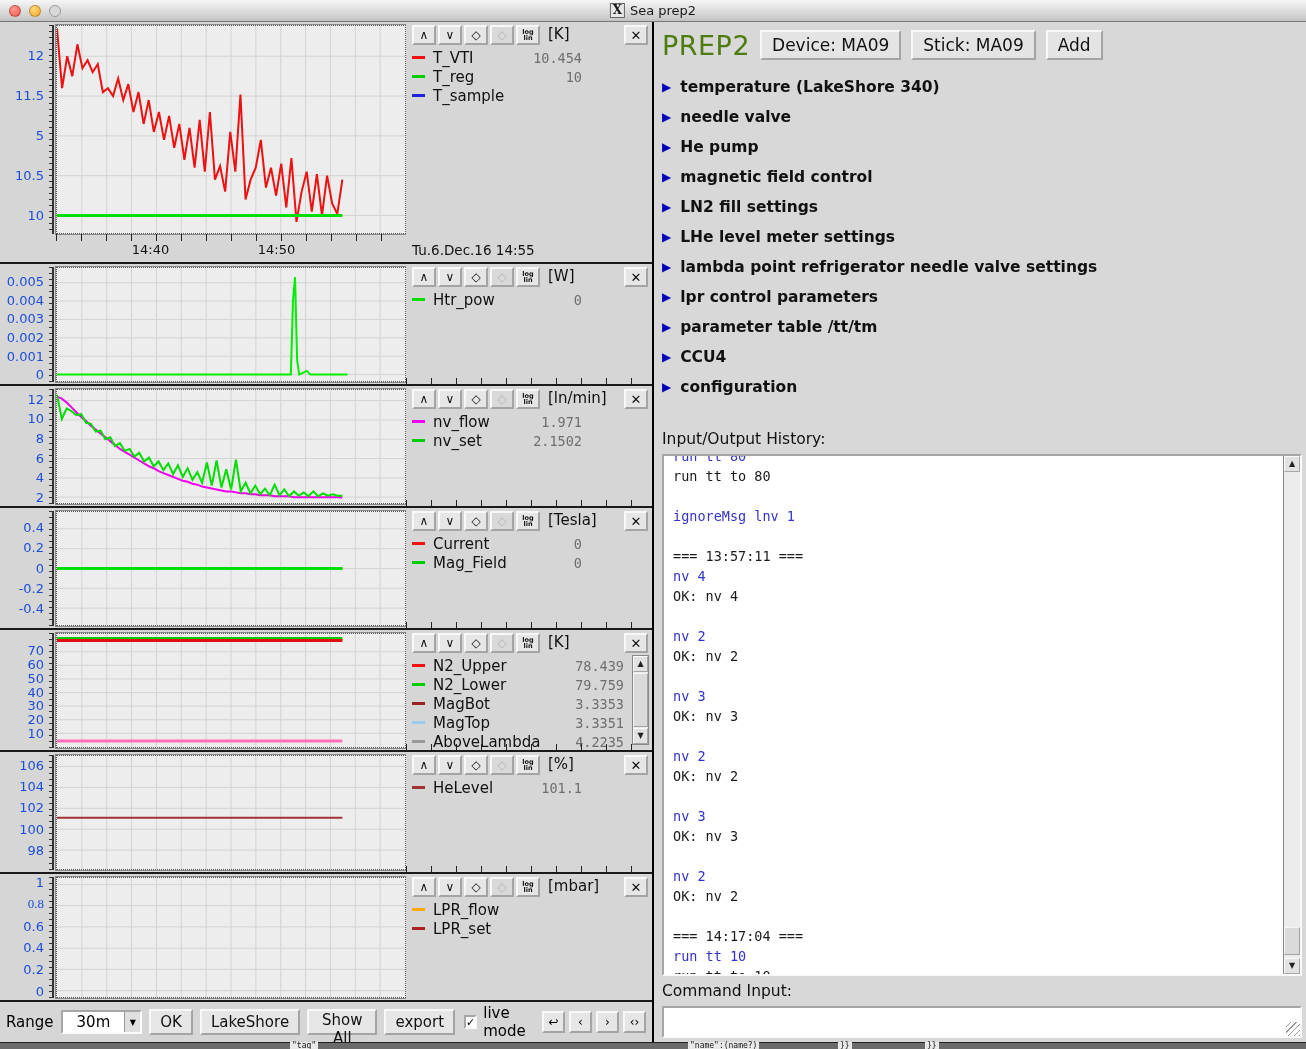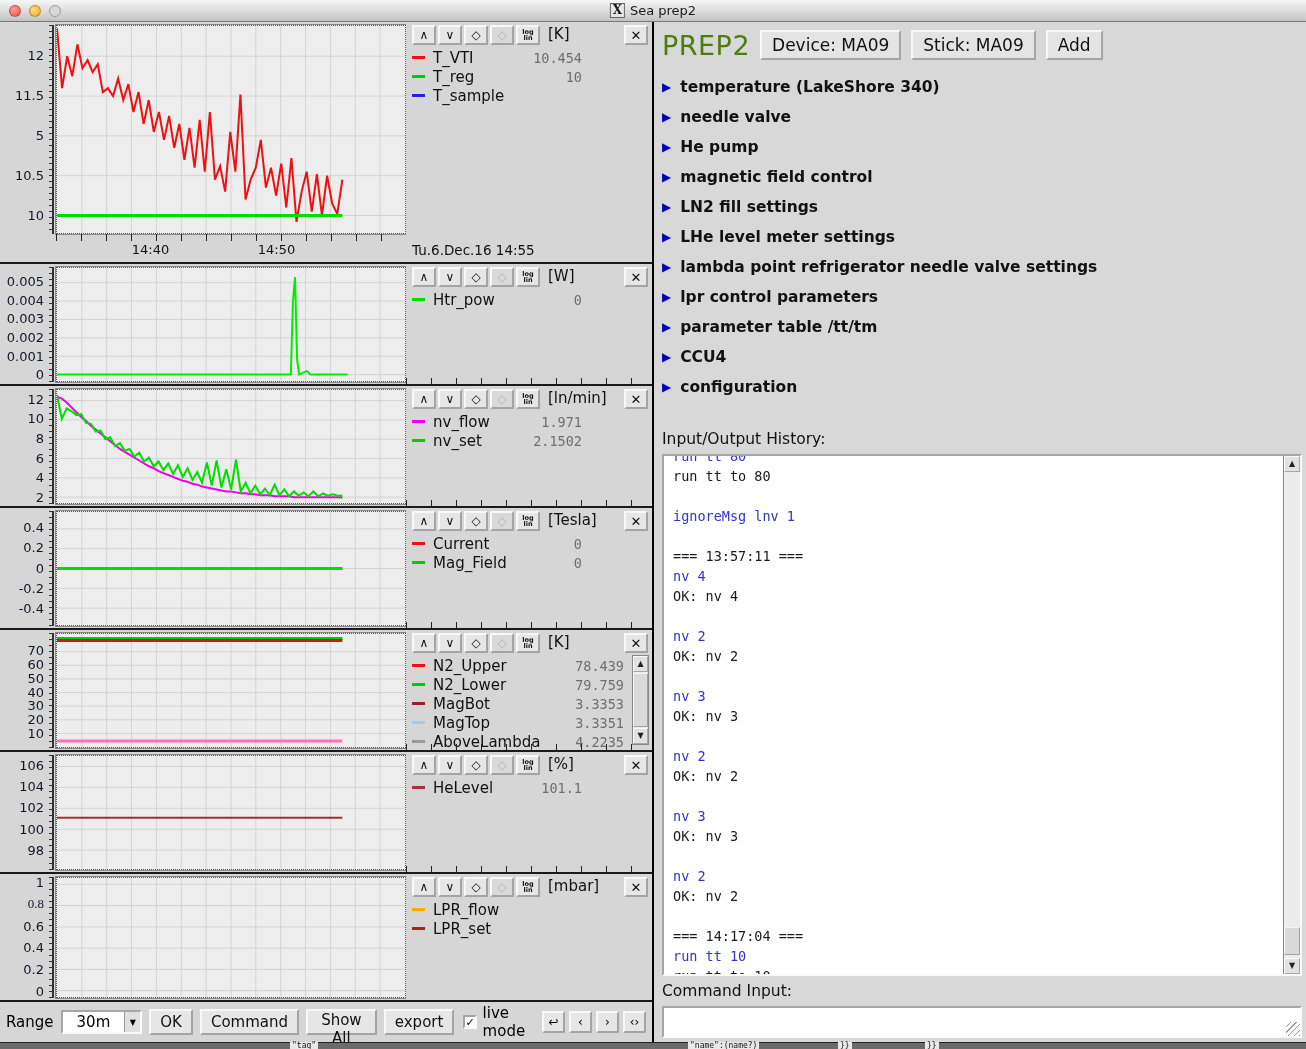--- a/index.html
+++ b/index.html
@@ -17,21 +17,21 @@
   .xicon { display:inline-block; width:15px; height:15px; background:#e8e8e8; border:1px solid #666;
     font-family:"DejaVu Serif", serif; font-weight:bold; font-size:12px; line-height:13px; text-align:center; }
   .app { display:flex; height:1020px; background:#d6d6d6; }
   
   .leftpanel { width:654px; border-right:2px solid #000; display:flex; flex-direction:column; background:#d6d6d6; }
   .chart-row { display:flex; border-bottom:2px solid #1a1a1a; position:relative; }
   .row0 { height:242px; } .row1,.row2,.row3,.row4,.row5 { height:122px; } .row6 { height:128px; }
   .plotzone { width:406px; display:flex; flex-direction:column; padding:3px 0 2px 0; }
   .plotrow { flex:1; display:flex; min-height:0; }
   .yaxis { width:56px; position:relative; }
-  .ylabel { position:absolute; right:12px; transform:translateY(-55%); font-size:13px; color:#0f172a; }
+  .ylabel { position:absolute; right:12px; transform:translateY(-55%); font-size:13px; color:#1d4ed8; }
   .tickzone { position:absolute; right:2px; top:0; bottom:0; width:9px;
      background:repeating-linear-gradient(#333 0 1px, transparent 1px 6px); background-size:5px 100%;
      background-repeat:no-repeat; background-position:right; }
   .tickzone::before{content:"";position:absolute;right:0;top:0;bottom:0;width:2px;background:#333;}
   .plot { flex:1; position:relative; background:#ededed; border:1px dotted #555; outline:1px solid #888; }
   .plot svg { position:absolute; inset:0; width:100%; height:100%; }
   .xaxis { height:26px; display:flex; }
   .xaxis .sp { width:56px; } .xaxis .lane { flex:1; position:relative; }
   .xaxis .ticks { position:absolute; top:0; left:0; right:0; height:7px;
      background:repeating-linear-gradient(90deg, #222 0 1px, transparent 1px 25px); }
@@ -446,21 +446,21 @@
           </div>
         </div>
       </div>
     <div class="controls">
       <span class="lab">Range</span>
       <span class="dropdown">
         <span class="dval">30m</span>
         <span class="darr">▼</span>
       </span>
       <button class="cbtn">OK</button>
-      <button class="cbtn">Command</button>
+      <button class="cbtn">LakeShore</button>
       <button class="cbtn">Show All</button>
       <button class="cbtn">export</button>
       <span class="chk">
         <span class="chkbox">✓</span>
         <span class="lab">live mode</span>
       </span>
       <span class="navs">
         <button class="nbtn">↩</button>
         <button class="nbtn">‹</button>
         <button class="nbtn">›</button>

